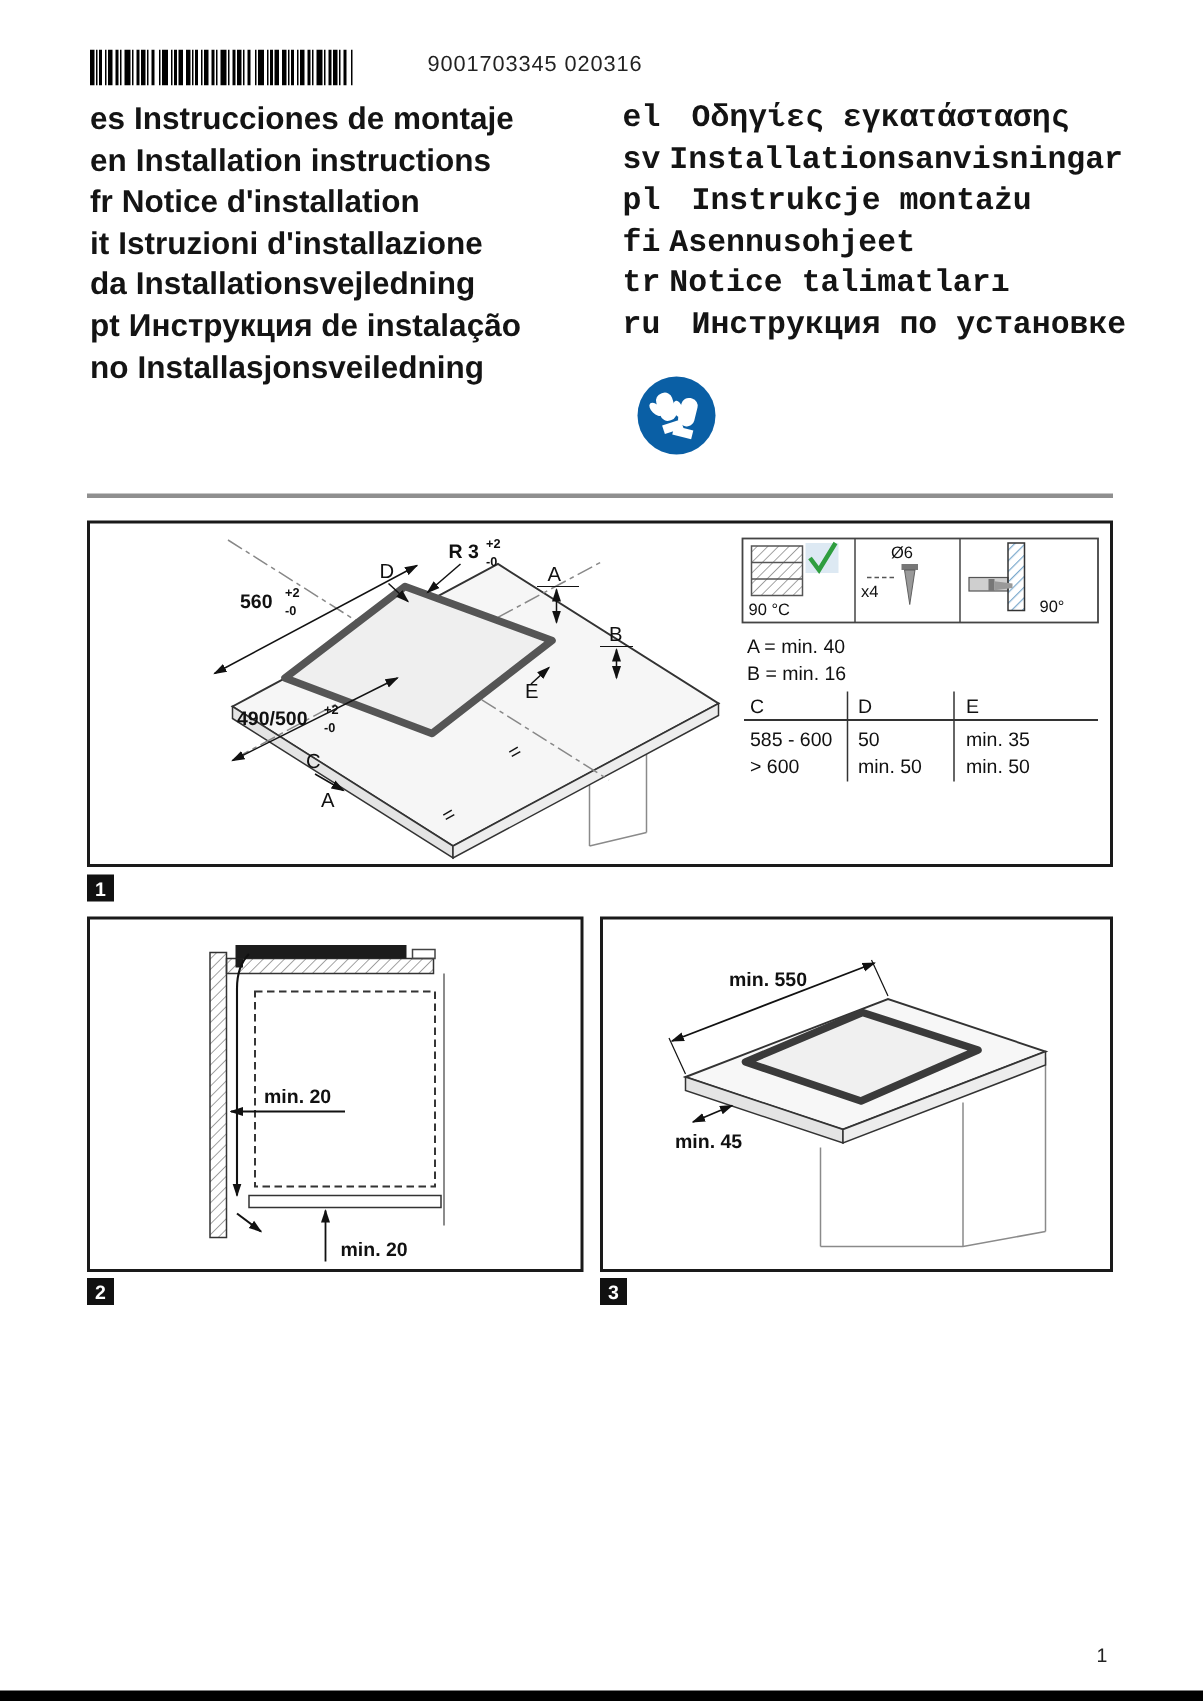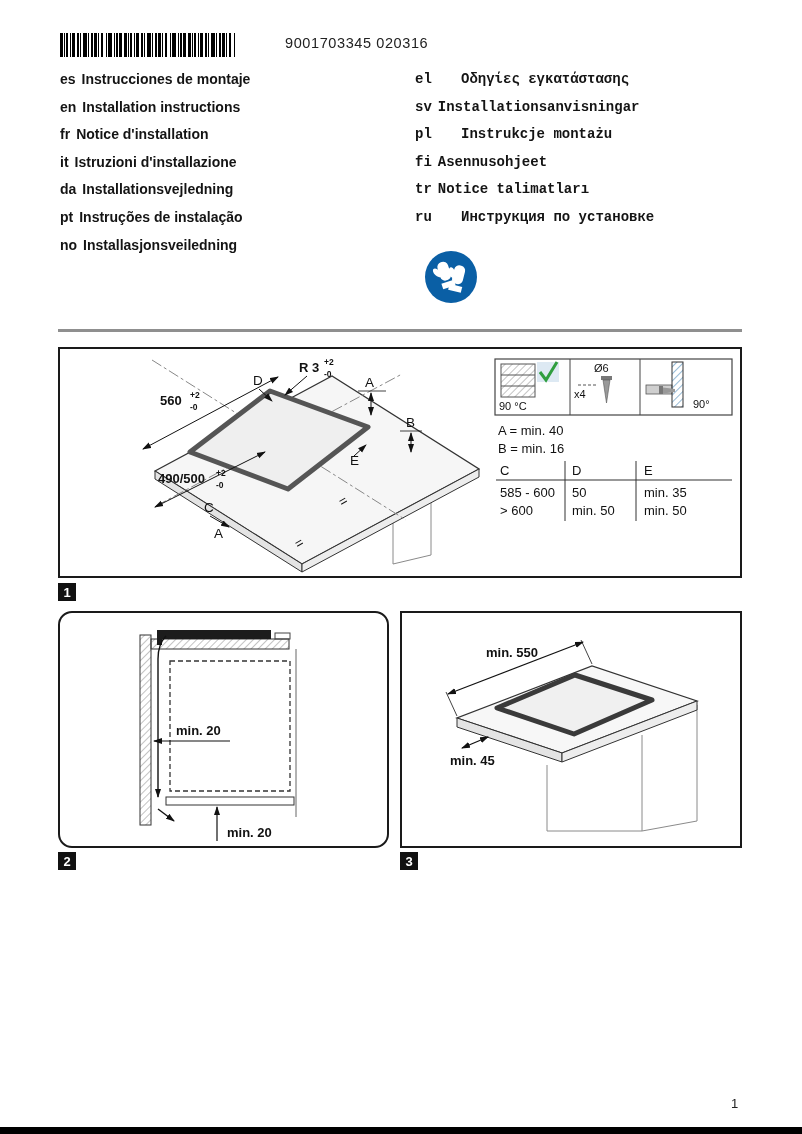--- a/index.html
+++ b/index.html
@@ -8,33 +8,33 @@
     background:#ffffff; overflow:hidden;
     font-family:"Liberation Sans", sans-serif; color:#141414;
   }
 
   
   .barcode-wrap { position:absolute; left:60px; top:33px; width:176px; height:24px; }
   .barcode-number { position:absolute; left:285px; top:35px; font-size:14.5px; letter-spacing:0.6px; color:#222; }
 
   
   .lang-col { position:absolute; }
-  .lang-item { font-weight:bold; font-size:14px; line-height:27.6px; white-space:nowrap; }
+  .lang-item { font-weight:bold; font-size:21px; line-height:27.6px; white-space:nowrap; }
   .lang-code { margin-right:6px; }
   .lang-item.wide .lang-code { display:inline-block; width:46px; margin-right:0; }
 
   
   .glove { position:absolute; left:424px; top:250px; width:54px; height:54px; }
 
   .divider { position:absolute; left:58px; top:329px; width:684px; height:3px; background:#8f8f8f; }
 
   
   .figure { position:absolute; border:2px solid #1a1a1a; background:#fff; }
   .fig1 { left:58px; top:347px; width:680px; height:227px; }
-  .fig2 { left:58px; top:611px; width:327px; height:233px;border-radius:14px; }
+  .fig2 { left:58px; top:611px; width:327px; height:233px; }
   .fig3 { left:400px; top:611px; width:338px; height:233px; }
   .figure svg { display:block; }
 
   .badge {
     position:absolute; width:18px; height:18px; background:#111; color:#fff;
     font-size:13px; font-weight:bold; display:flex; align-items:center; justify-content:center;
   }
   .badge-1 { left:58px; top:583px; }
   .badge-2 { left:58px; top:852px; }
   .badge-3 { left:400px; top:852px; }
@@ -62,21 +62,21 @@
     </svg>
   </div>
   <div class="barcode-number">9001703345 020316</div>
 
   <div class="lang-col" style="left:60px; top:66px;">
     <div class="lang-item"><span class="lang-code">es</span><span>Instrucciones de montaje</span></div>
     <div class="lang-item"><span class="lang-code">en</span><span>Installation instructions</span></div>
     <div class="lang-item"><span class="lang-code">fr</span><span>Notice d'installation</span></div>
     <div class="lang-item"><span class="lang-code">it</span><span>Istruzioni d'installazione</span></div>
     <div class="lang-item"><span class="lang-code">da</span><span>Installationsvejledning</span></div>
-    <div class="lang-item"><span class="lang-code">pt</span><span>Instruções de instalação</span></div>
+    <div class="lang-item"><span class="lang-code">pt</span><span>Инструкция de instalação</span></div>
     <div class="lang-item"><span class="lang-code">no</span><span>Installasjonsveiledning</span></div>
   </div>
 
   <div class="lang-col" style="left:415px; top:66px;font-family:Liberation Mono, monospace;">
     <div class="lang-item wide"><span class="lang-code">el</span><span>Οδηγίες εγκατάστασης</span></div>
     <div class="lang-item"><span class="lang-code">sv</span><span>Installationsanvisningar</span></div>
     <div class="lang-item wide"><span class="lang-code">pl</span><span>Instrukcje montażu</span></div>
     <div class="lang-item"><span class="lang-code">fi</span><span>Asennusohjeet</span></div>
     <div class="lang-item"><span class="lang-code">tr</span><span>Notice talimatları</span></div>
     <div class="lang-item wide"><span class="lang-code">ru</span><span>Инструкция по установке</span></div>

